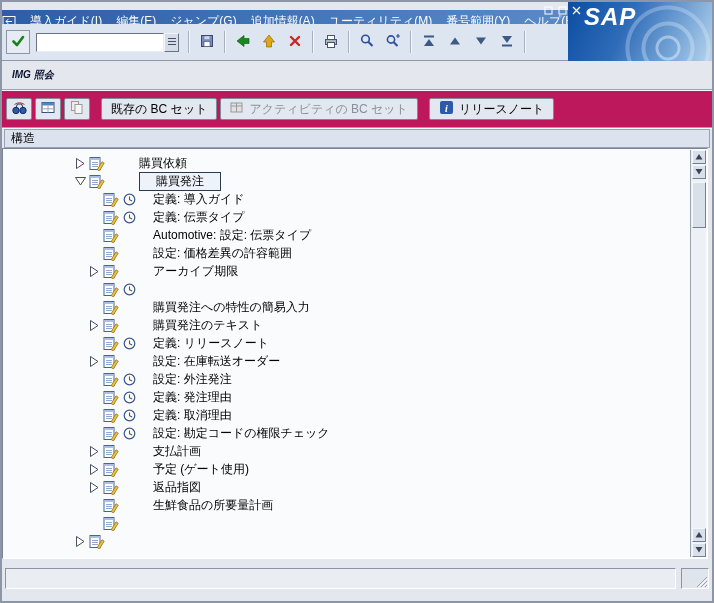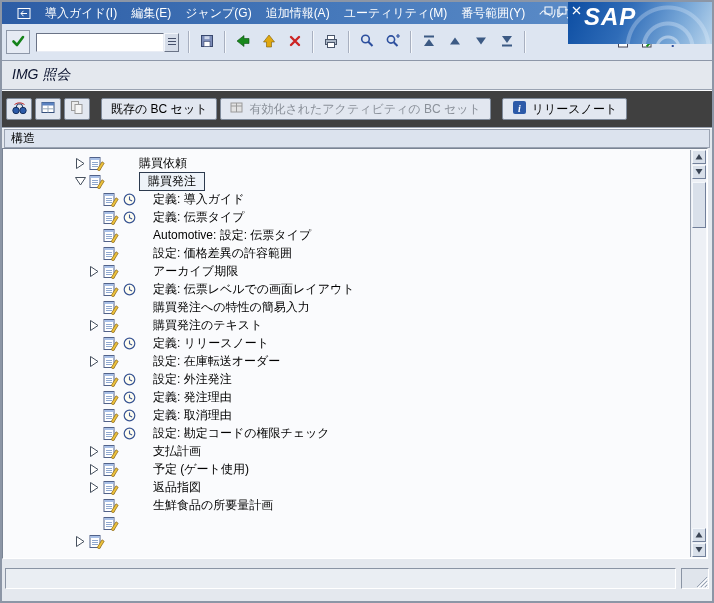--- a/index.html
+++ b/index.html
@@ -2,30 +2,30 @@
 <html><head>
 <meta charset="utf-8">
 <style>
   *{margin:0;padding:0;box-sizing:border-box}
   html,body{background:#fff}
   body{width:714px;height:603px;overflow:hidden}
   .window{position:relative;width:714px;height:603px;font-family:"Liberation Sans",sans-serif;
     font-size:12px;color:#000;background:#e4e8ee;border:2px solid #8c96a6;overflow:hidden;cursor:default}
 
   
-  .menubar{position:absolute;left:0;top:0;width:616px;height:22px;
+  .menubar{position:absolute;left:0;top:8px;width:616px;height:22px;
     background:linear-gradient(90deg,#2d5da5,#4679bb 55%,#5e8ec9);
-    display:flex;align-items:center;padding-left:15px;color:#fff}
+    display:flex;align-items:center;padding-left:0;color:#fff}
   .sysicon{display:inline-flex;margin-right:6px}
   .menu-item{padding:3px 7px;white-space:nowrap}
   .winctrl{position:absolute;top:3px;left:541px;display:flex;gap:4px;z-index:6}
   .wc{display:inline-flex;width:10px;height:10px;align-items:center;justify-content:center}
 
   
-  .logo{position:absolute;top:0;left:566px;width:144px;height:42px;z-index:2;
+  .logo{position:absolute;top:0;left:566px;width:144px;height:59px;z-index:2;
     background:
      radial-gradient(circle at 100px 46px, rgba(255,255,255,0) 0 9px, rgba(255,255,255,.40) 10px 12px,
        rgba(255,255,255,0) 13px 22px, rgba(235,244,255,.32) 23px 26px, rgba(255,255,255,0) 27px 38px,
        rgba(235,244,255,.28) 39px 42px, rgba(255,255,255,0) 43px),
      linear-gradient(115deg,#0c4da2 0%,#2f6cb8 40%,#79a8d8 75%,#b8d4ec 100%)}
   .saptext{position:absolute;left:16px;top:1px;color:#fff;font-weight:bold;font-style:italic;
     font-size:24px;letter-spacing:1px}
 
   
   .toolbar{position:absolute;left:0;top:22px;width:710px;height:37px;background:#dde5f1;
@@ -38,24 +38,24 @@
   .cmd{width:128px;height:19px;border:1px solid;border-color:#6a7386 #e8ecf4 #e8ecf4 #6a7386;
     background:#fff;font:inherit;padding:0 3px}
   .cmdbtn{width:15px;height:19px;background:#d6dde9;border:1px solid;
     border-color:#f2f5fa #6a7386 #6a7386 #f2f5fa;display:inline-flex;align-items:center;justify-content:center;padding:0}
   .rightgroup{margin-left:78px;display:inline-flex;gap:2px}
   .qmark{color:#2c4f9e;font-weight:bold;font-size:14px}
 
   
   .titleband{position:absolute;left:0;top:59px;width:710px;height:29px;background:#e4e8ee;
     border-bottom:1px solid #9aa3b2;box-shadow:0 1px 0 #fbfcfe;display:flex;align-items:center;padding-left:10px}
-  .pagetitle{font-weight:normal;font-style:italic;font-size:14px;color:#0c1430}
+  .pagetitle{font-weight:bold;font-style:italic;font-size:10px;color:#0c1430}
 
   
-  .apptoolbar{position:absolute;left:0;top:89px;width:710px;height:37px;background:#404040;
+  .apptoolbar{position:absolute;left:0;top:89px;width:710px;height:37px;background:#be185d;
     border-bottom:1px solid #9aa3b2;box-shadow:0 1px 0 #fbfcfe;display:flex;align-items:center;padding:0 4px;gap:3px}
   .ab{height:22px;background:#e2e7f0;border:1px solid #7f8a9a;border-radius:2px;
     display:inline-flex;align-items:center;justify-content:center;font:inherit;padding:0 9px;gap:5px;white-space:nowrap}
   .ab.iconbtn{width:26px;padding:0}
   .ab.disabled{color:#8a9099}
   .gap8{margin-left:8px}
 
   
   .treeheader{position:absolute;left:2px;top:127px;width:706px;height:19px;background:#dce3ee;
     border:1px solid #9aa3b2;display:flex;align-items:flex-start;padding-left:6px}
@@ -63,21 +63,21 @@
     border:1px solid;border-color:#7a8494 #fff #fff #7a8494;overflow:hidden}
   .tree-rows{position:absolute;left:0;top:0;right:17px;bottom:0;overflow:hidden;padding-top:5px}
   .tree-row{height:18px;display:flex;align-items:center}
   .tree-row.lvl1{padding-left:68px}
   .tree-row.lvl2{padding-left:82px}
   .cell{display:inline-flex;align-items:center}
   .exp{width:18px;justify-content:center}
   .icon-doc{width:20px}
   .icon-clock{width:28px}
   .tree-label{margin-left:2px;white-space:nowrap}
-  .tree-label.sel{border:1px solid #2c3a4e;background:#eef3f9;padding:0 8px}
+  .tree-label.sel{border:1px solid #2c3a4e;background:#eef3f9;padding:0 16px}
 
   
   .vscroll{position:absolute;top:1px;right:1px;bottom:1px;width:16px;background:#edf0f5;border-left:1px solid #9aa3b2}
   .sbtn{position:absolute;left:1px;width:14px;height:14px;background:#d9e0ea;border:1px solid;
     border-color:#f4f7fb #72809a #72809a #f4f7fb;display:flex;align-items:center;justify-content:center}
   .sthumb{position:absolute;left:1px;top:32px;width:14px;height:46px;background:#d9e0ea;border:1px solid;
     border-color:#f4f7fb #72809a #72809a #f4f7fb}
 
   
   .statusbar{position:absolute;left:0;top:559px;width:710px;height:40px;background:#e4e8ee}
@@ -268,21 +268,21 @@
     </button>
     <button class="ab gap8">
       <span>既存の BC セット</span>
     </button>
     <button class="ab disabled">
       <span><svg width="14" height="13">
             <rect x="1" y="2" width="11" height="9" fill="#e2e2e2" stroke="#9a9a9a"></rect>
             <line x1="1" y1="5" x2="12" y2="5" stroke="#9a9a9a"></line>
             <line x1="6.5" y1="2" x2="6.5" y2="11" stroke="#9a9a9a"></line>
           </svg></span>
-      <span>有効化されたアクティビティの BC セット</span>
+      <span>アクティビティの BC セット</span>
     </button>
     <button class="ab gap8">
       <span><svg width="15" height="15">
             <rect x="1" y="1" width="13" height="13" rx="2" fill="#2c5aa8"></rect>
             <text x="7.5" y="11.5" text-anchor="middle" font-size="10" font-style="italic" font-weight="bold" fill="#fff" font-family="Liberation Serif, serif">i</text>
           </svg></span>
       <span>リリースノート</span>
     </button>
 
   </div>
@@ -431,21 +431,20 @@
               <line x1="3" y1="10.5" x2="9" y2="10.5" stroke="#8fa8d0"></line>
               <polygon points="8.2,13.6 13,5.8 15.2,7.2 10.4,15" fill="#ecc23c" stroke="#8a6414" stroke-width="0.7"></polygon>
             </svg>
           </span>
           <span class="cell icon-clock">
             <svg width="13" height="13" viewBox="0 0 13 13">
               <circle cx="6.5" cy="6.5" r="5.3" fill="#fffdf0" stroke="#3a5694" stroke-width="1.2"></circle>
               <path d="M6.5 3.4 L6.5 6.7 L9.1 8.1" fill="none" stroke="#3a5694" stroke-width="1.1"></path>
             </svg>
           </span>
-          <span class="tree-label">定義: 伝票レベルでの画面レイアウト</span>
         </div>
         <div class="tree-row lvl2">
           <span class="cell exp"></span>
           <span class="cell icon-doc">
             <svg width="16" height="15" viewBox="0 0 16 15">
               <rect x="1" y="1.5" width="10" height="12" fill="#fff" stroke="#51628a"></rect>
               <rect x="1.5" y="2" width="9" height="2" fill="#a8c0e8"></rect>
               <line x1="3" y1="6.5" x2="9" y2="6.5" stroke="#8fa8d0"></line>
               <line x1="3" y1="8.5" x2="9" y2="8.5" stroke="#8fa8d0"></line>
               <line x1="3" y1="10.5" x2="9" y2="10.5" stroke="#8fa8d0"></line>

